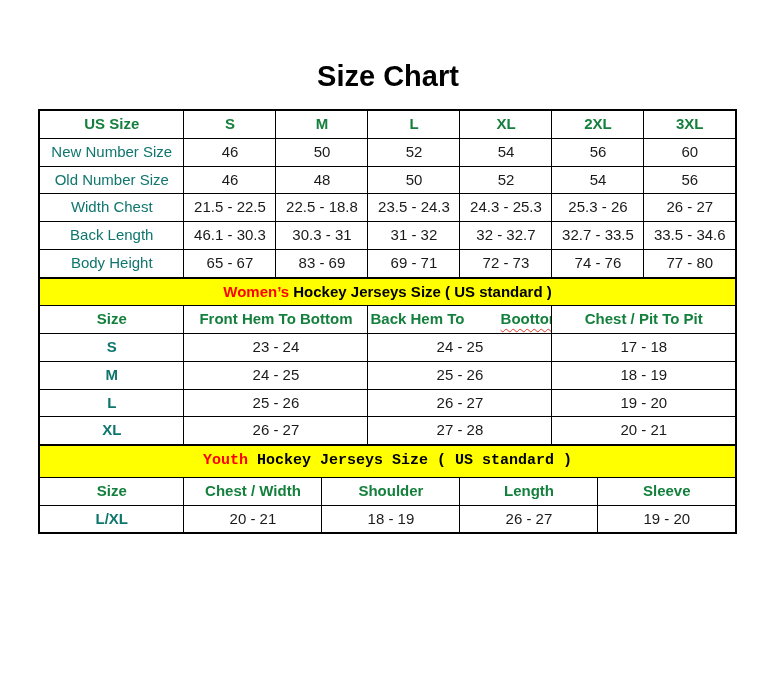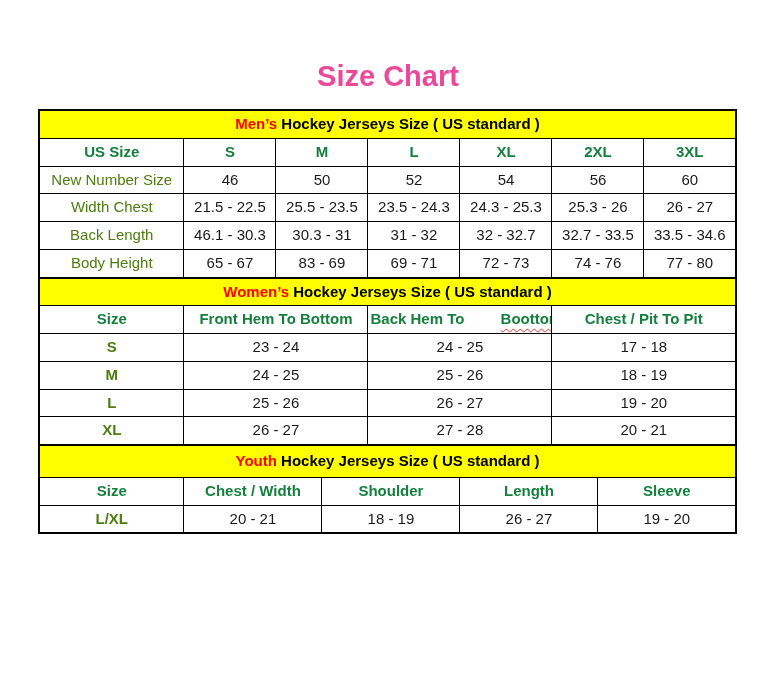--- a/index.html
+++ b/index.html
@@ -15,21 +15,21 @@
     overflow: hidden;
     font-family: "Liberation Sans", "DejaVu Sans", sans-serif;
     color: #1a1a1a;
   }
   .page-title {
     padding-top: 60px;
     margin: 0 0 16px 0;
     text-align: center;
     font-size: 29px;
     font-weight: bold;
-    color: #ec4899;
+    color: #000000;
   }
   .tables-wrap {
     width: 699px;
     margin-left: 38px;
   }
   table.size-table {
     border-collapse: collapse;
     table-layout: fixed;
     width: 100%;
     border: 2px solid #000000;
@@ -53,30 +53,31 @@
   }
   td.band {
     background: #ffff00;
     font-weight: bold;
     font-size: 17px;
     padding: 8px 2px;
     color: #000000;
   }
   table.size-table.compact-band td.band {
     padding: 6px 14px;
+    font-family: Liberation Mono, monospace;
   }
   .band .accent {
     color: #ff0000;
   }
   th.col-head {
     font-weight: bold;
     color: #15803d;
   }
   td.row-label {
-    color: #4d7c0f;
+    color: #0f766e;
   }
   td.row-label.bold {
     font-weight: bold;
   }
   td.value-cell {
     color: #1a1a1a;
   }
   .squiggle {
     text-decoration-line: underline;
     text-decoration-style: wavy;
@@ -99,44 +100,50 @@
         <col style="width:20.8%">
           <col style="width:13.2%">
           <col style="width:13.2%">
         <col style="width:13.2%">
           <col style="width:13.2%">
           <col style="width:13.2%">
           <col style="width:13.2%">
       </colgroup>
       <tbody>
           <tr>
-            <td colspan="7" class="band"><span class="accent">Men’s</span> <span>Hockey Jerseys Size ( US standard )</span></td>
-          </tr>
-          <tr>
             <th class="col-head">US Size</th>
             <th class="col-head">S</th>
             <th class="col-head">M</th>
             <th class="col-head">L</th>
             <th class="col-head">XL</th>
             <th class="col-head">2XL</th>
             <th class="col-head">3XL</th>
           </tr>
           <tr>
             <td class="row-label">New Number Size</td>
             <td class="value-cell">46</td>
             <td class="value-cell">50</td>
             <td class="value-cell">52</td>
             <td class="value-cell">54</td>
             <td class="value-cell">56</td>
             <td class="value-cell">60</td>
           </tr>
           <tr>
+            <td class="row-label">Old Number Size</td>
+            <td class="value-cell">46</td>
+            <td class="value-cell">48</td>
+            <td class="value-cell">50</td>
+            <td class="value-cell">52</td>
+            <td class="value-cell">54</td>
+            <td class="value-cell">56</td>
+          </tr>
+          <tr>
             <td class="row-label">Width Chest</td>
             <td class="value-cell">21.5 - 22.5</td>
-            <td class="value-cell">25.5 - 23.5</td>
+            <td class="value-cell">22.5 - 18.8</td>
             <td class="value-cell">23.5 - 24.3</td>
             <td class="value-cell">24.3 - 25.3</td>
             <td class="value-cell">25.3 - 26</td>
             <td class="value-cell">26 - 27</td>
           </tr>
           <tr>
             <td class="row-label">Back Length</td>
             <td class="value-cell">46.1 - 30.3</td>
             <td class="value-cell">30.3 - 31</td>
             <td class="value-cell">31 - 32</td>

